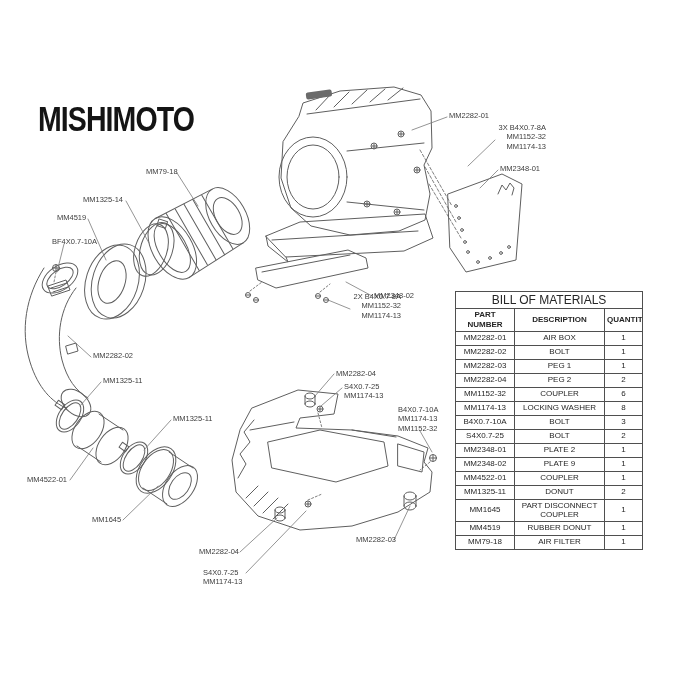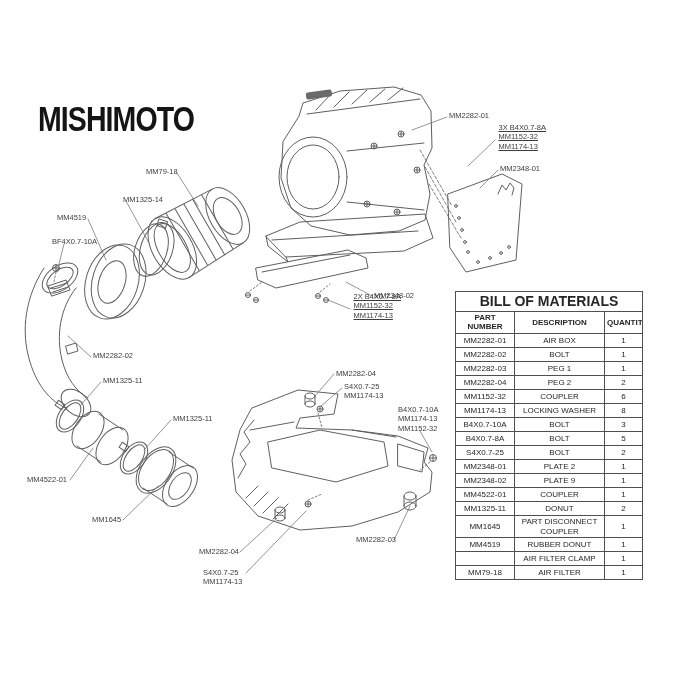--- a/index.html
+++ b/index.html
@@ -20,32 +20,32 @@
     white-space:nowrap;
   }
 
   svg.draw { position:absolute; left:0; top:0; }
 
   .part-label {
     position:absolute;
     font-size:7.5px; line-height:1.25;
     color:#3c3c3c; white-space:nowrap;
   }
-  .part-label.right { transform:translateX(-100%); text-align:left;text-decoration:underline; }
+  .part-label.right { transform:translateX(-100%); text-align:right; }
 
   table.bom {
     position:absolute; left:455px; top:291px; width:187px;
     border-collapse:collapse; table-layout:fixed;
     font-size:8px; color:#262626; background:#fff;
   }
   table.bom th, table.bom td {
     border:1px solid #4f4f4f; text-align:center; vertical-align:middle;
     padding:1px 2px; line-height:1.2; overflow:hidden;
   }
-  table.bom th.title { font-size:14px; font-weight:bold; height:17px; }
+  table.bom th.title { font-size:12px; font-weight:normal; height:17px; }
   table.bom thead th.colhead { font-weight:bold; height:22px; }
   table.bom tbody td { height:14px; }
 </style>
 </head>
 <body>
 
 <div class="canvas">
 
   <div class="logo">MISHIMOTO</div>
 
@@ -240,21 +240,21 @@
         <div>3X B4X0.7-8A</div>
         <div>MM1152-32</div>
         <div>MM1174-13</div>
       </div>
       <div class="part-label" style="left: 500px; top: 164px;">
         <div>MM2348-01</div>
       </div>
       <div class="part-label" style="left: 146px; top: 167px;">
         <div>MM79-18</div>
       </div>
-      <div class="part-label" style="left: 83px; top: 195px; margin-left: 40px;">
+      <div class="part-label" style="left: 83px; top: 195px;">
         <div>MM1325-14</div>
       </div>
       <div class="part-label" style="left: 57px; top: 213px;">
         <div>MM4519</div>
       </div>
       <div class="part-label" style="left: 52px; top: 237px;">
         <div>BF4X0.7-10A</div>
       </div>
       <div class="part-label" style="left: 374px; top: 291px;">
         <div>MM2348-02</div>
@@ -349,25 +349,20 @@
           <td>MM1174-13</td>
           <td>LOCKING WASHER</td>
           <td>8</td>
         </tr>
         <tr>
           <td>B4X0.7-10A</td>
           <td>BOLT</td>
           <td>3</td>
         </tr>
         <tr>
-          <td>B4X0.7-8A</td>
-          <td>BOLT</td>
-          <td>5</td>
-        </tr>
-        <tr>
           <td>S4X0.7-25</td>
           <td>BOLT</td>
           <td>2</td>
         </tr>
         <tr>
           <td>MM2348-01</td>
           <td>PLATE 2</td>
           <td>1</td>
         </tr>
         <tr>
@@ -389,25 +384,20 @@
           <td>MM1645</td>
           <td>PART DISCONNECT COUPLER</td>
           <td>1</td>
         </tr>
         <tr>
           <td>MM4519</td>
           <td>RUBBER DONUT</td>
           <td>1</td>
         </tr>
         <tr>
-          <td></td>
-          <td>AIR FILTER CLAMP</td>
-          <td>1</td>
-        </tr>
-        <tr>
           <td>MM79-18</td>
           <td>AIR FILTER</td>
           <td>1</td>
         </tr>
       </tbody>
   </table>
 
 </div>
 
 </body></html>

